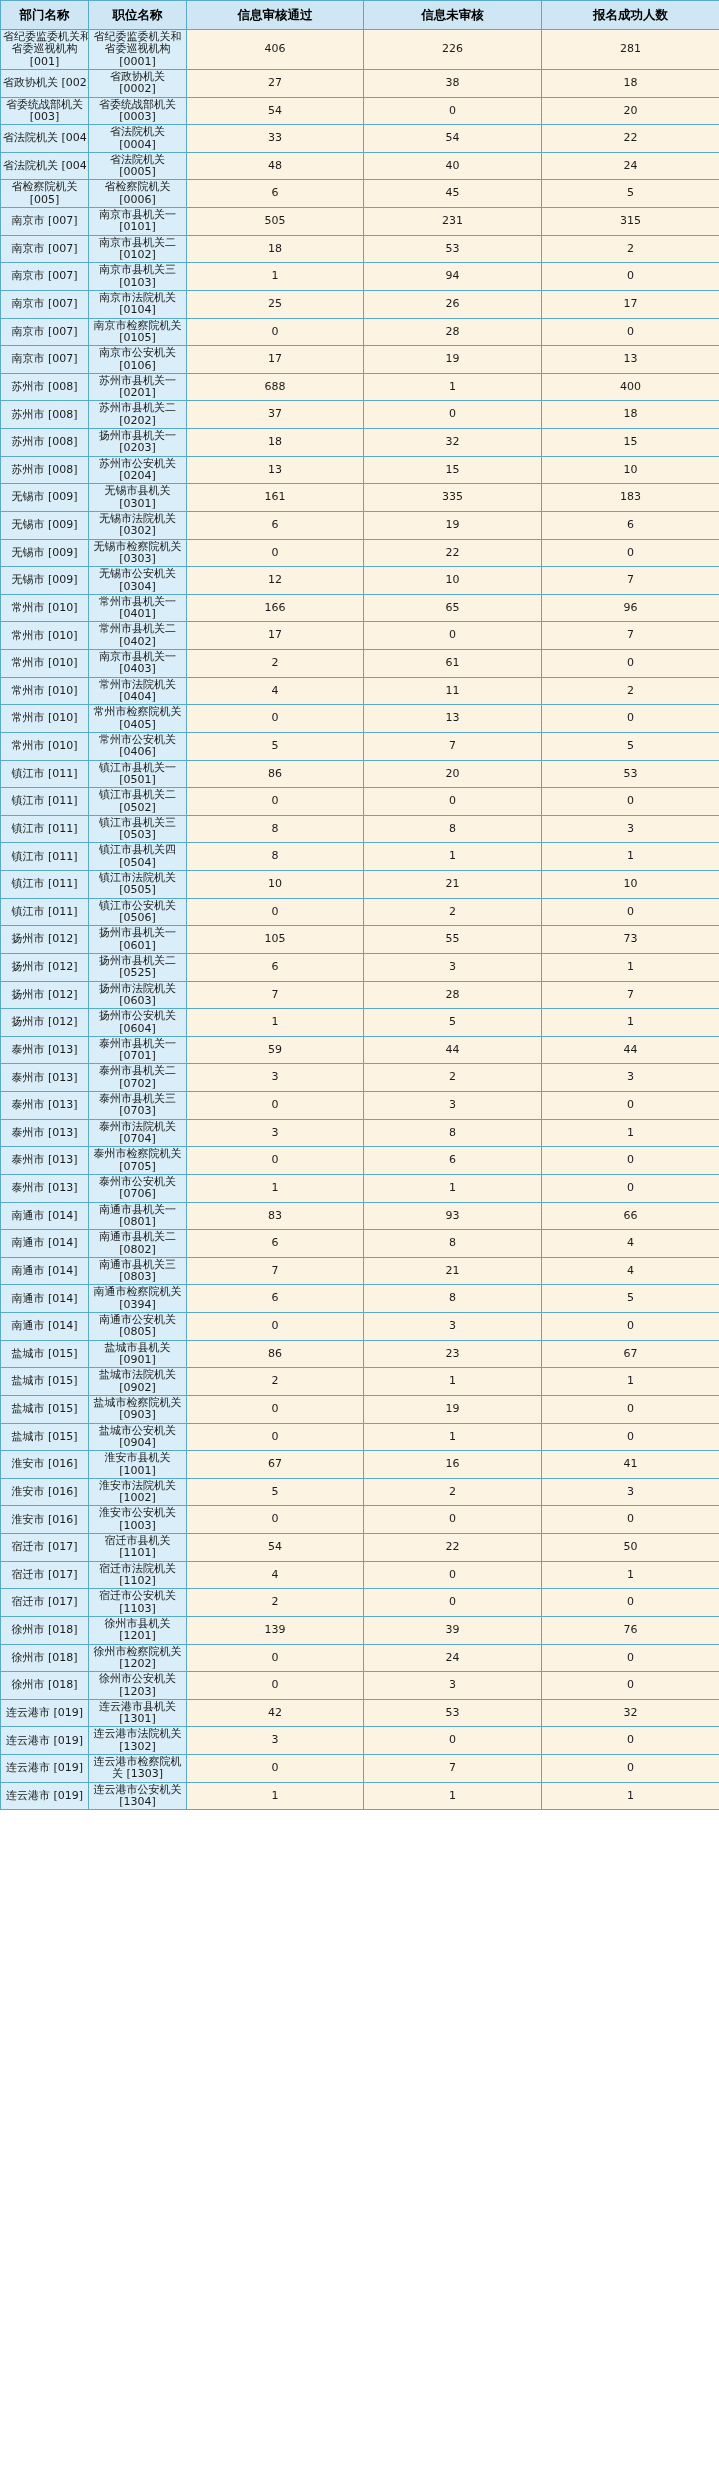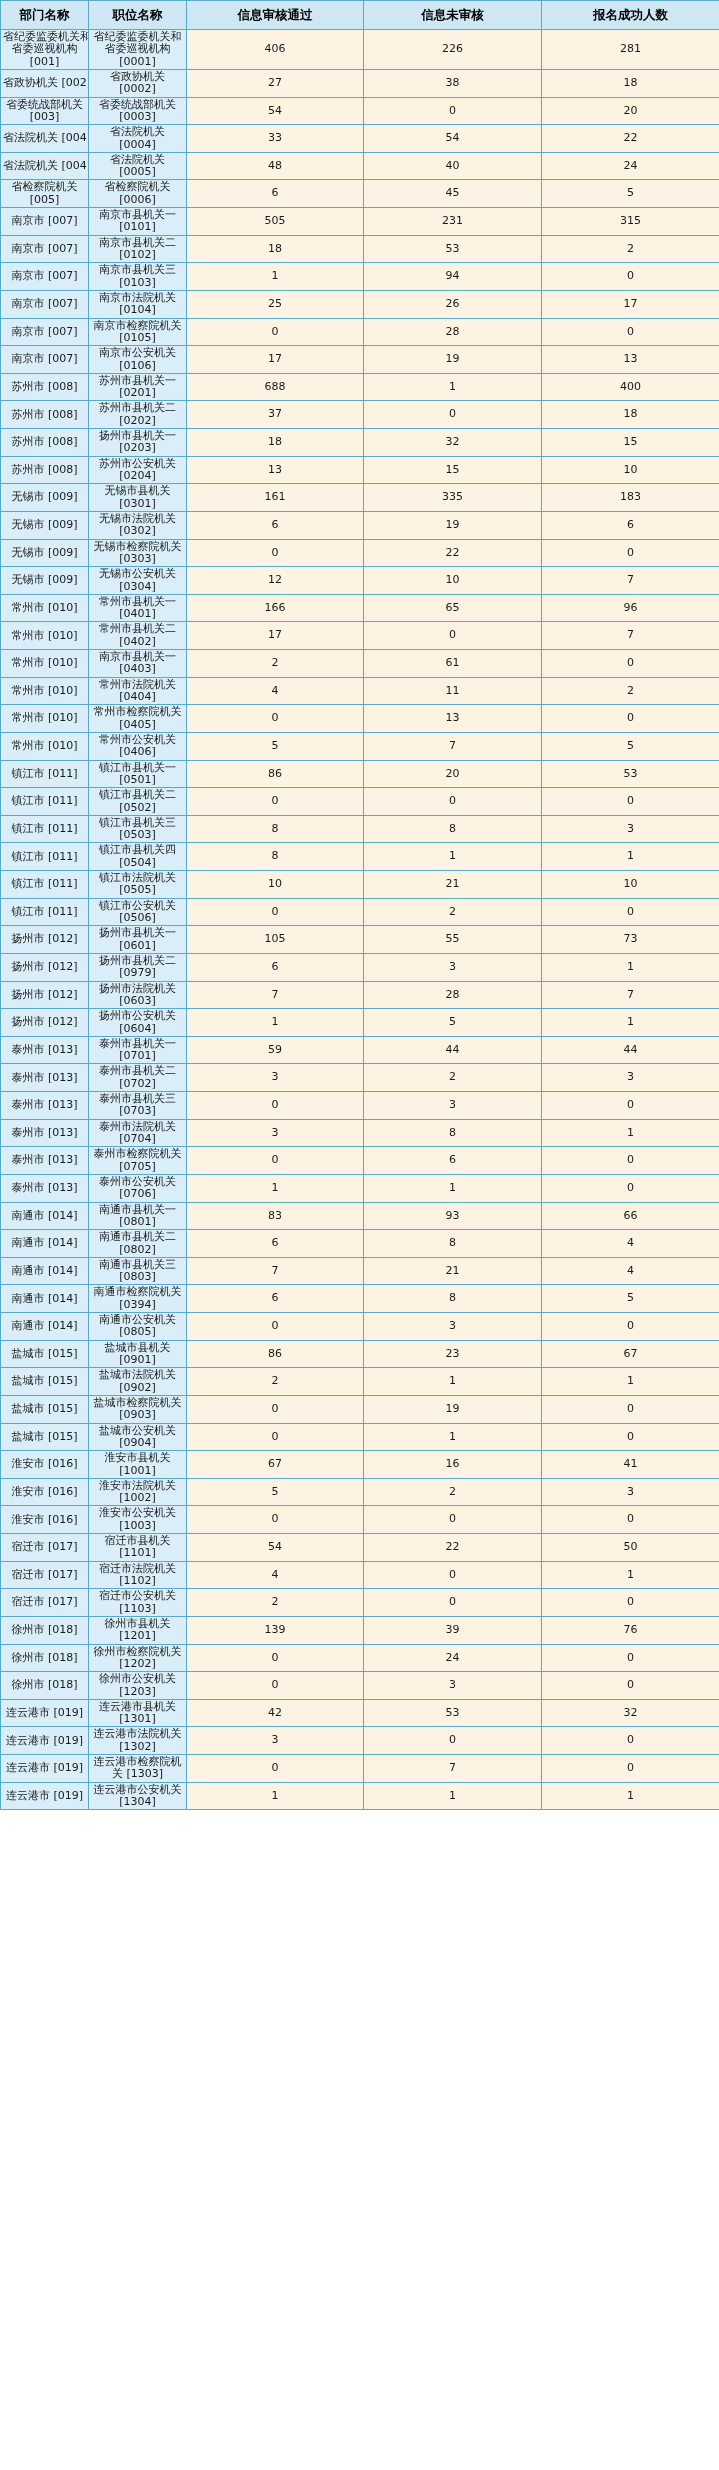--- a/index.html
+++ b/index.html
@@ -478,21 +478,21 @@
           <td class="num">105</td>
           <td class="num">55</td>
           <td class="num">73</td>
         </tr>
         <tr class="r-short">
           <td class="dept">
             <span class="twoline">扬州市 [012]</span>
           </td>
           <td class="post">
             <span class="twoline">扬州市县机关二</span>
-            <span class="twoline">[0979]</span>
+            <span class="twoline">[0525]</span>
           </td>
           <td class="num">6</td>
           <td class="num">3</td>
           <td class="num">1</td>
         </tr>
         <tr class="r-short">
           <td class="dept">
             <span class="twoline">扬州市 [012]</span>
           </td>
           <td class="post">

